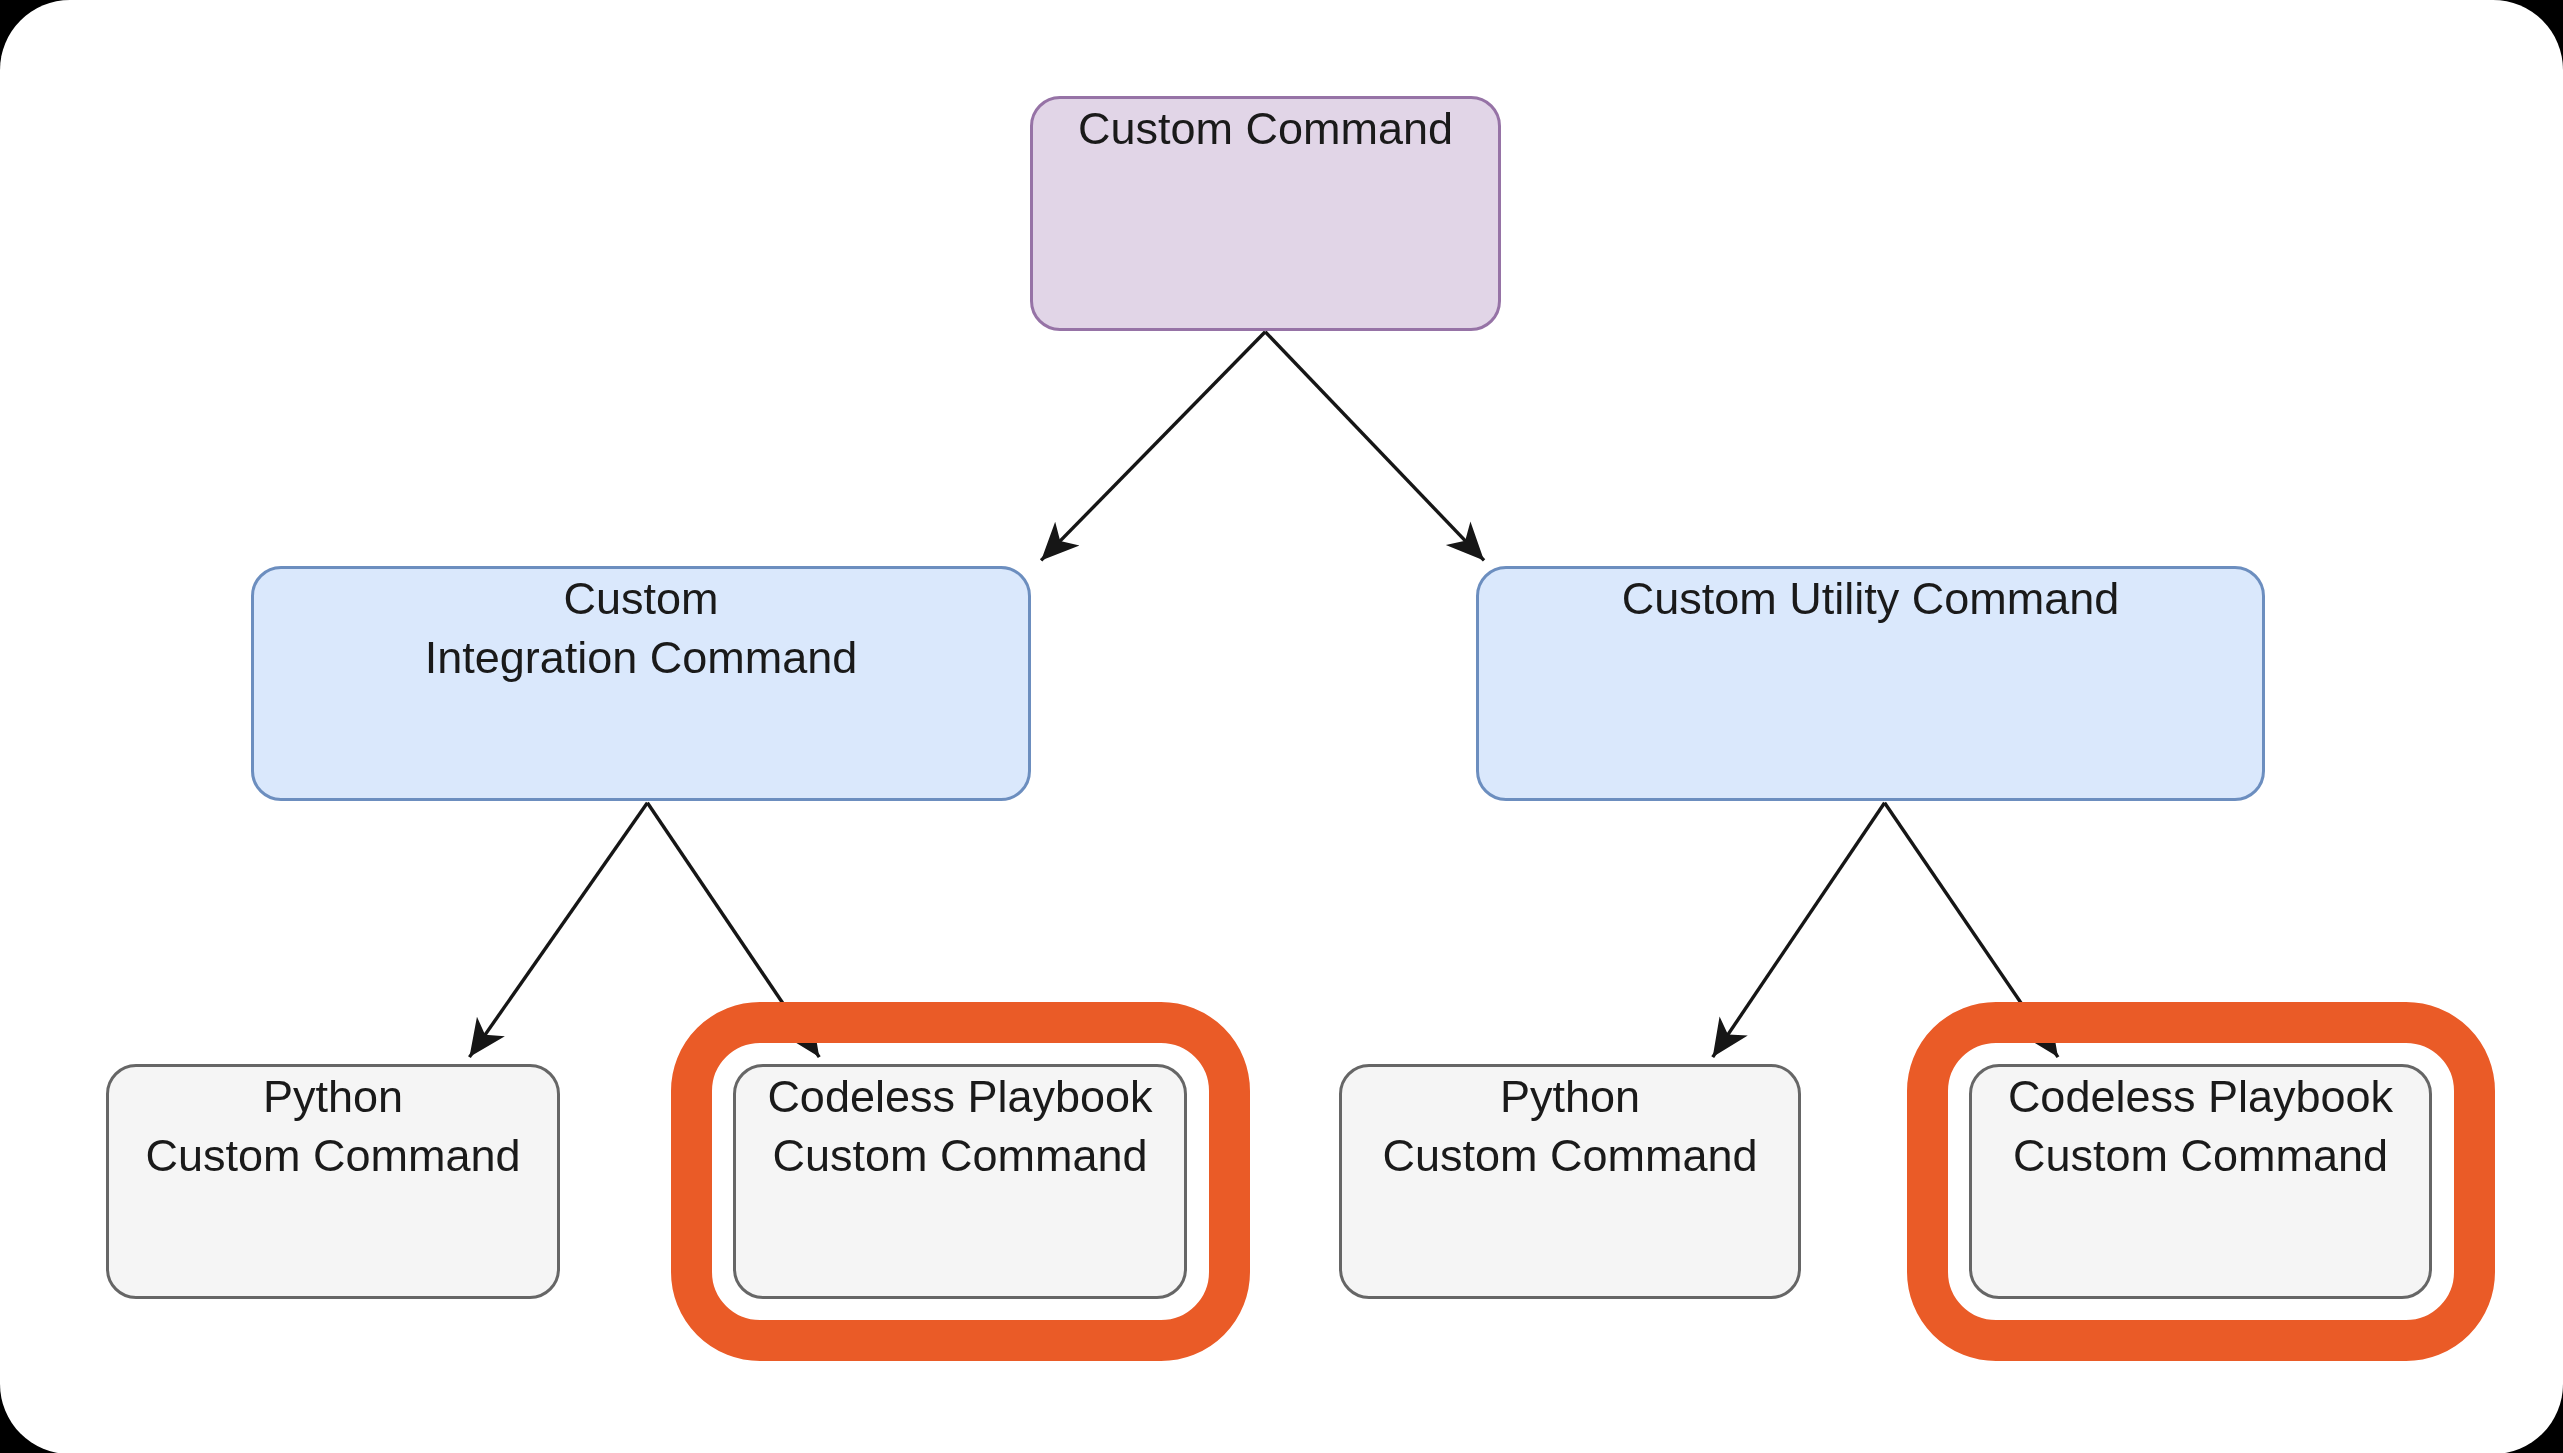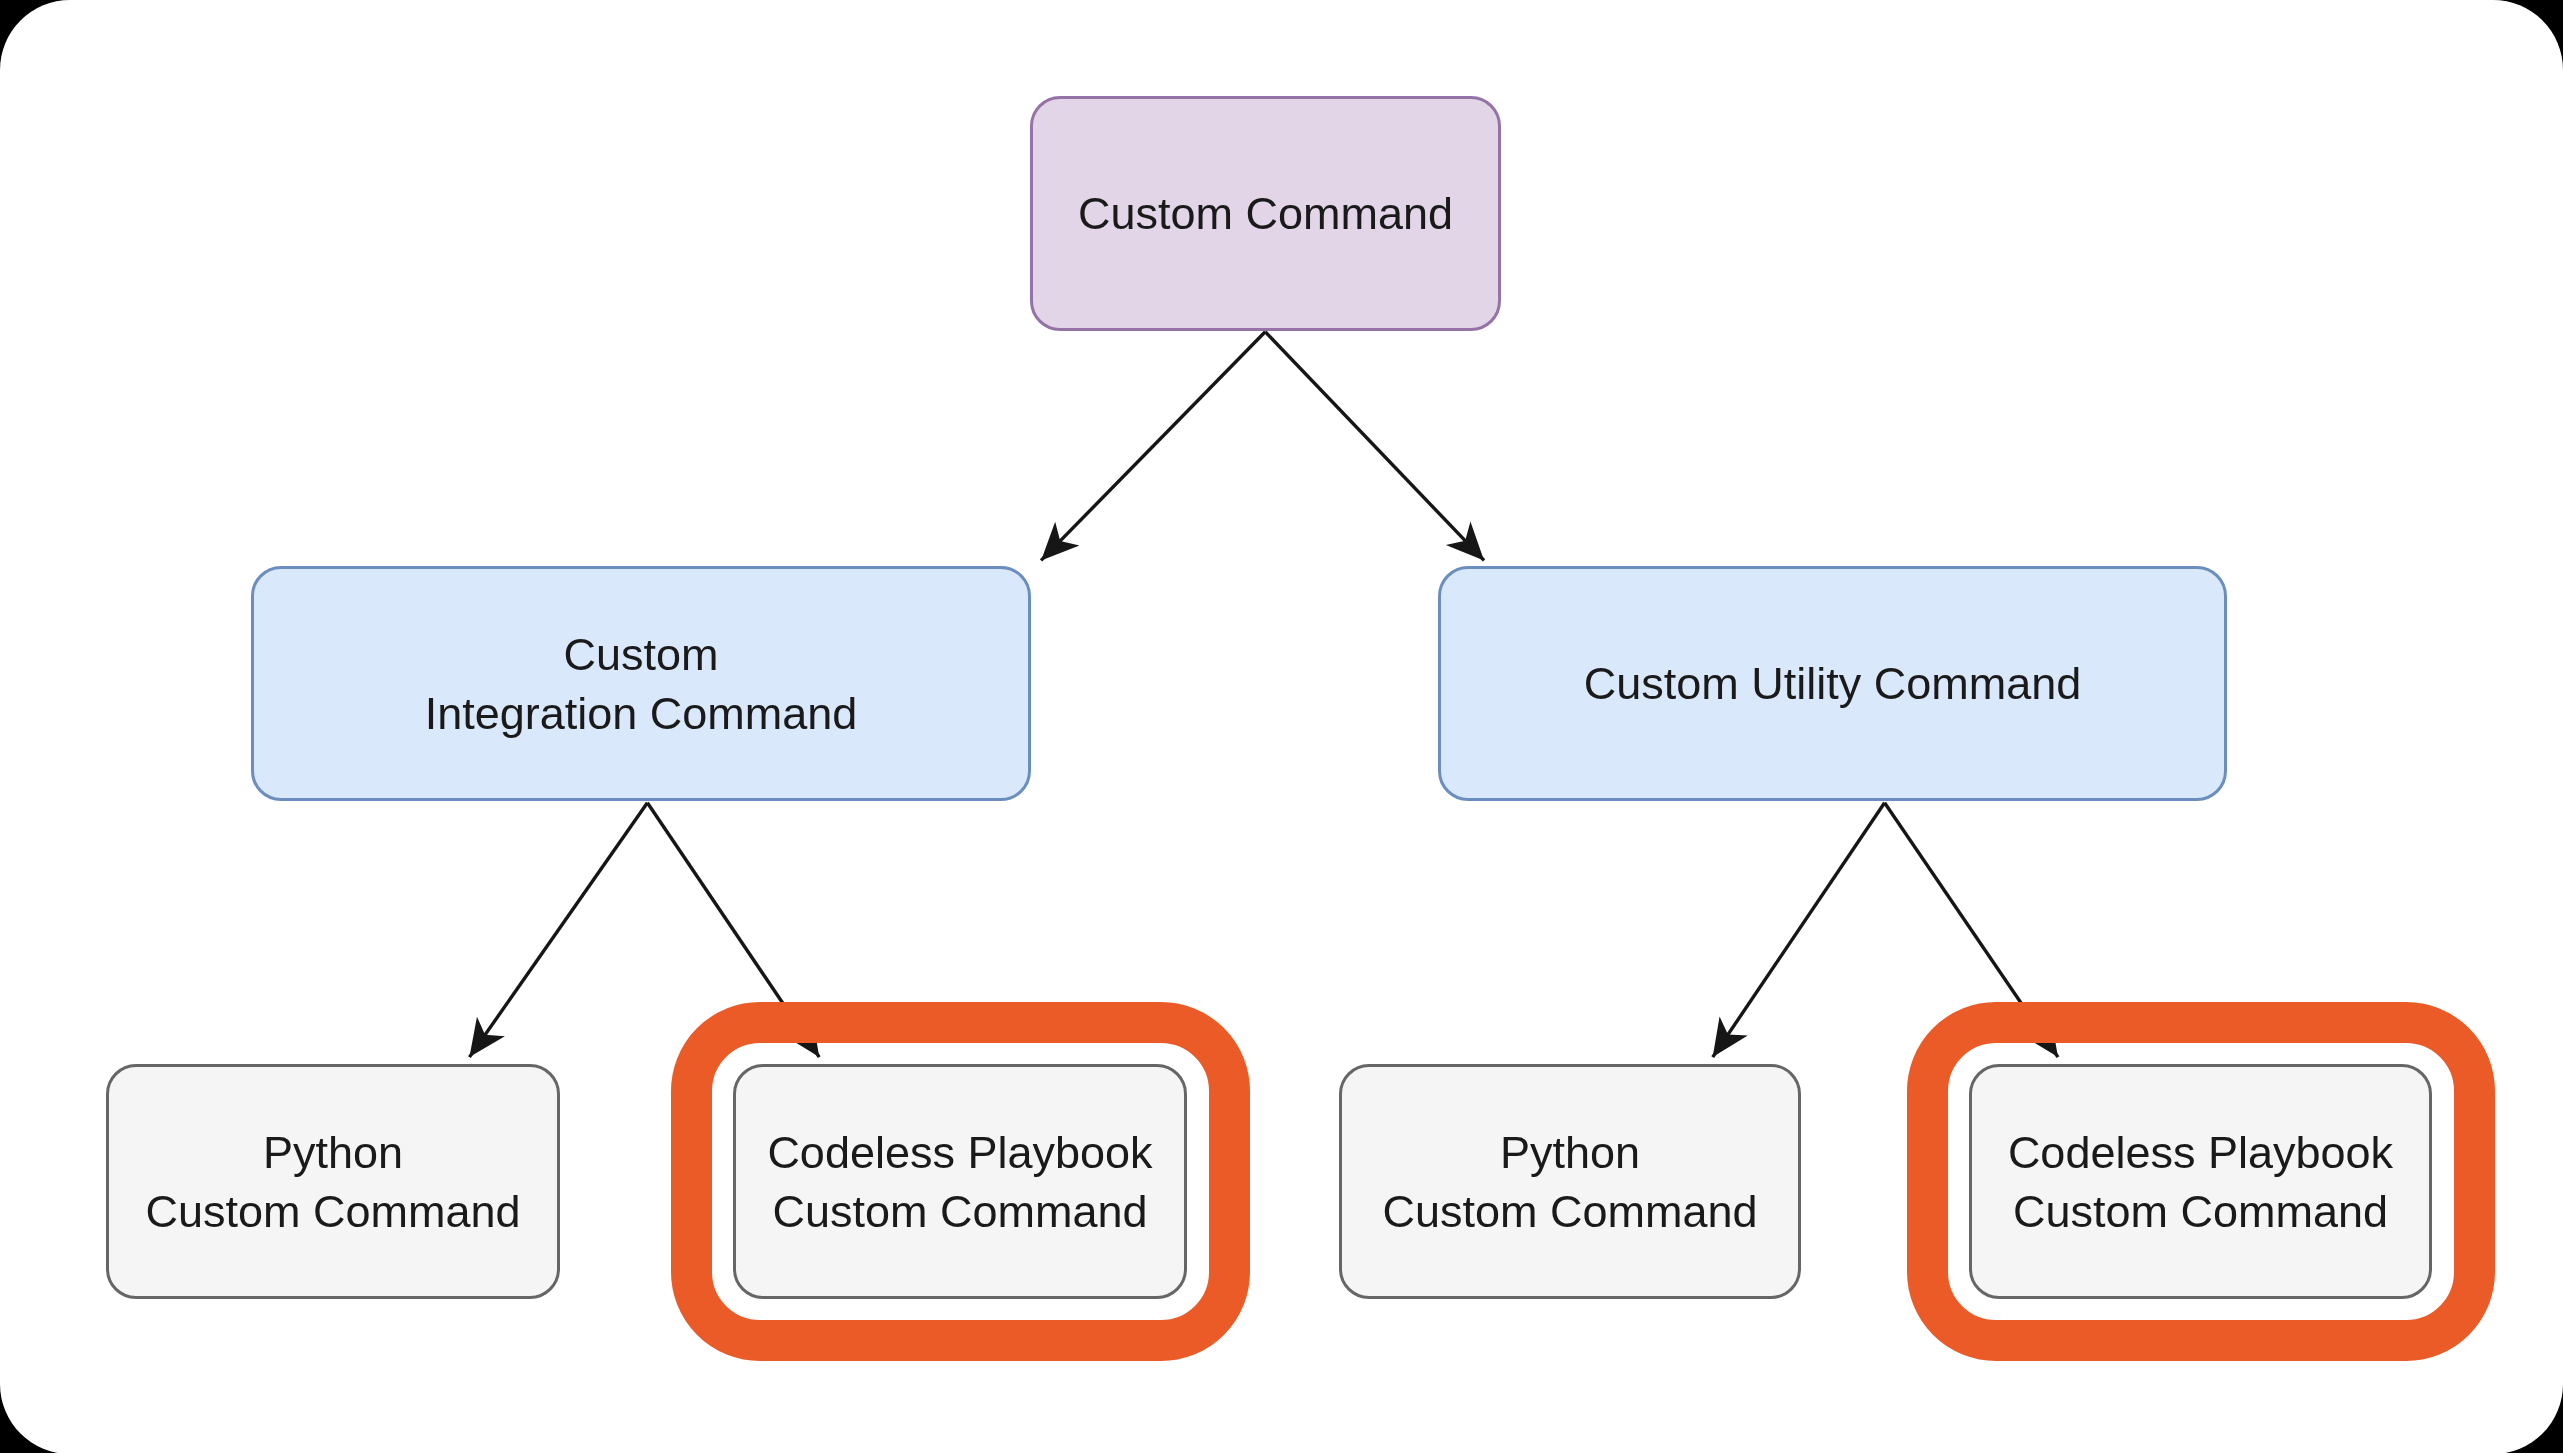--- a/index.html
+++ b/index.html
@@ -31,21 +31,21 @@
     position: absolute;
     left: 0; top: 0; width: 2563px; height: 1454px;
     background: var(--page-bg);
     border-radius: 70px;
   }
   .node {
     position: absolute;
     display: flex;
     flex-direction: column;
     align-items: center;
-    justify-content: center;
+    justify-content: flex-start;
     text-align: center;
     color: var(--text);
     font-size: 45px;
     line-height: 59px;
     border-radius: 30px;
   }
   .node .line { display: block; white-space: nowrap; }
   .node-root   { background: var(--root-fill);   border: 3.8px solid var(--root-border); }
   .node-branch { background: var(--branch-fill); border: 3.8px solid var(--branch-border); }
   .node-leaf   { background: var(--leaf-fill);   border: 3.8px solid var(--leaf-border); }
@@ -89,21 +89,21 @@
   <div class="node node-root" style="left:1030px; top:96px; width:471px; height:235px;">
     <div class="line">Custom Command</div>
     <div class="line"></div>
   </div>
 
   <div class="node node-branch" style="left:251px; top:566px; width:780px; height:235px;">
     <div class="line">Custom</div>
     <div class="line">Integration Command</div>
   </div>
 
-  <div class="node node-branch" style="left:1438px; top:566px; width:789px; height:235px;">
+  <div class="node node-branch" style="left:1476px; top:566px; width:789px; height:235px;">
     <div class="line">Custom Utility Command</div>
     <div class="line"></div>
   </div>
 
   <div class="node node-leaf" style="left:106px; top:1064px; width:454px; height:235px;">
     <div class="line">Python</div>
     <div class="line">Custom Command</div>
   </div>
 
   <div class="node node-leaf" style="left:733px; top:1064px; width:454px; height:235px;">

